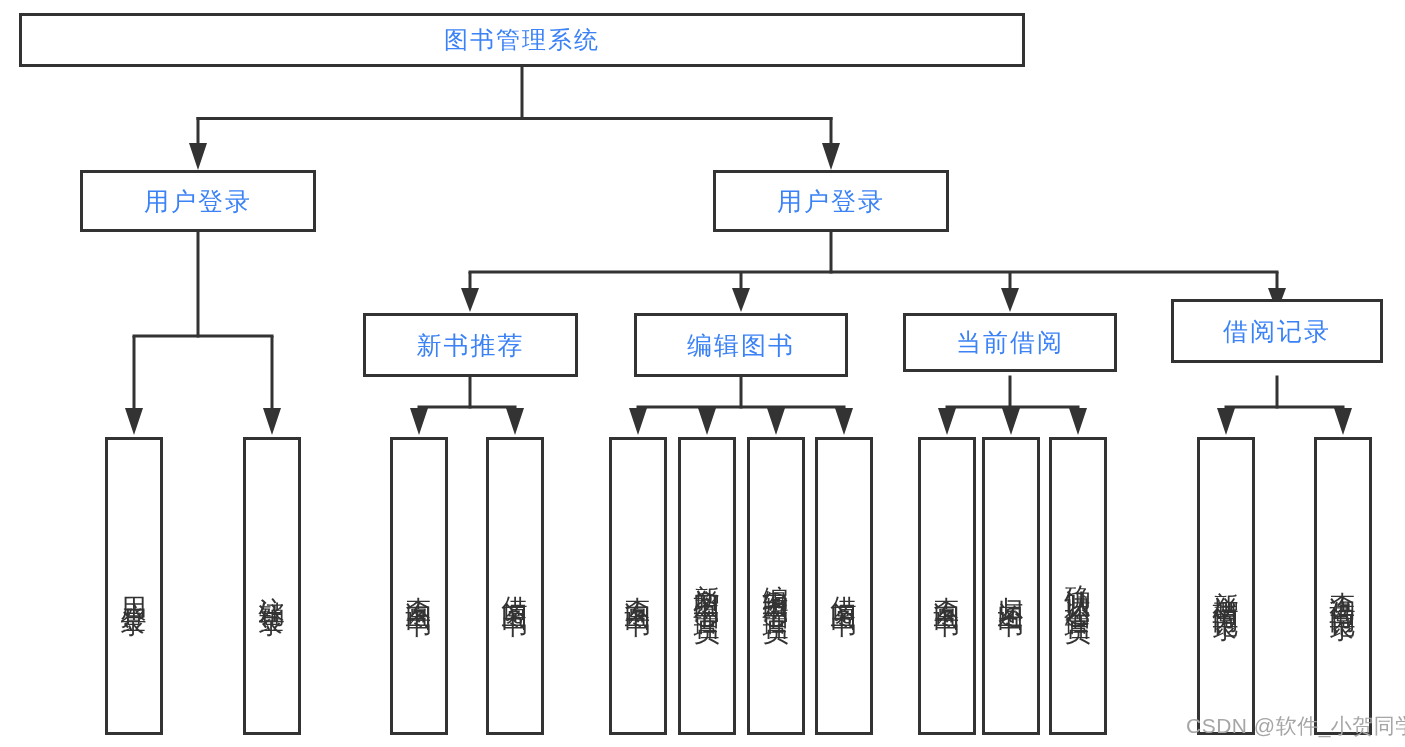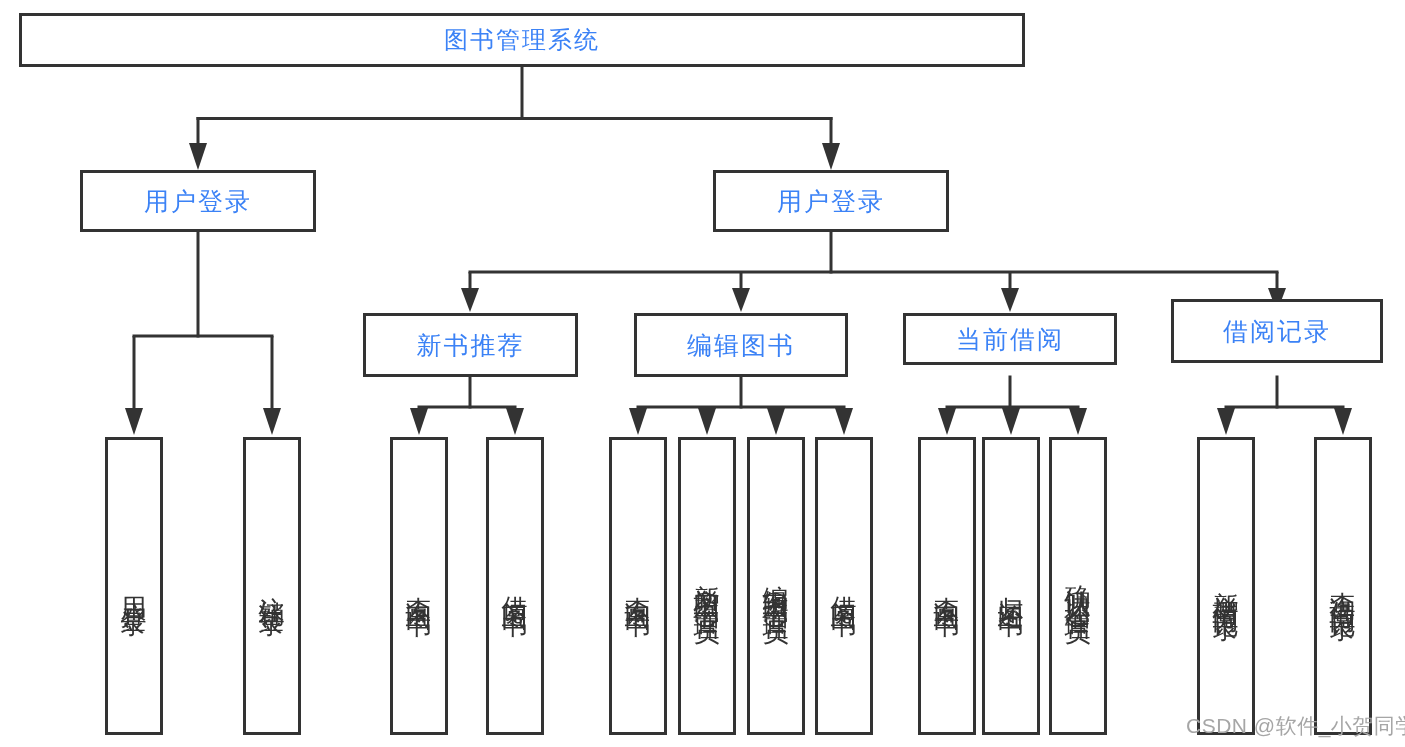--- a/index.html
+++ b/index.html
@@ -139,21 +139,21 @@
   <div class="node" style="left:713px;top:170px;width:236px;height:62px">
     <span class="hlabel">用户登录</span>
   </div>
 
   <div class="node" style="left:363px;top:313px;width:215px;height:64px">
     <span class="hlabel">新书推荐</span>
   </div>
   <div class="node" style="left:634px;top:313px;width:214px;height:64px">
     <span class="hlabel">编辑图书</span>
   </div>
-  <div class="node" style="left:903px;top:313px;width:214px;height:52px">
+  <div class="node" style="left:903px;top:313px;width:214px;height:59px">
     <span class="hlabel">当前借阅</span>
   </div>
   <div class="node" style="left:1171px;top:299px;width:212px;height:64px">
     <span class="hlabel">借阅记录</span>
   </div>
 
   <div class="node" style="left:105px;top:437px;width:58px;height:298px">
     <span class="vlabel">用户登录</span>
   </div>
   <div class="node" style="left:243px;top:437px;width:58px;height:298px">

